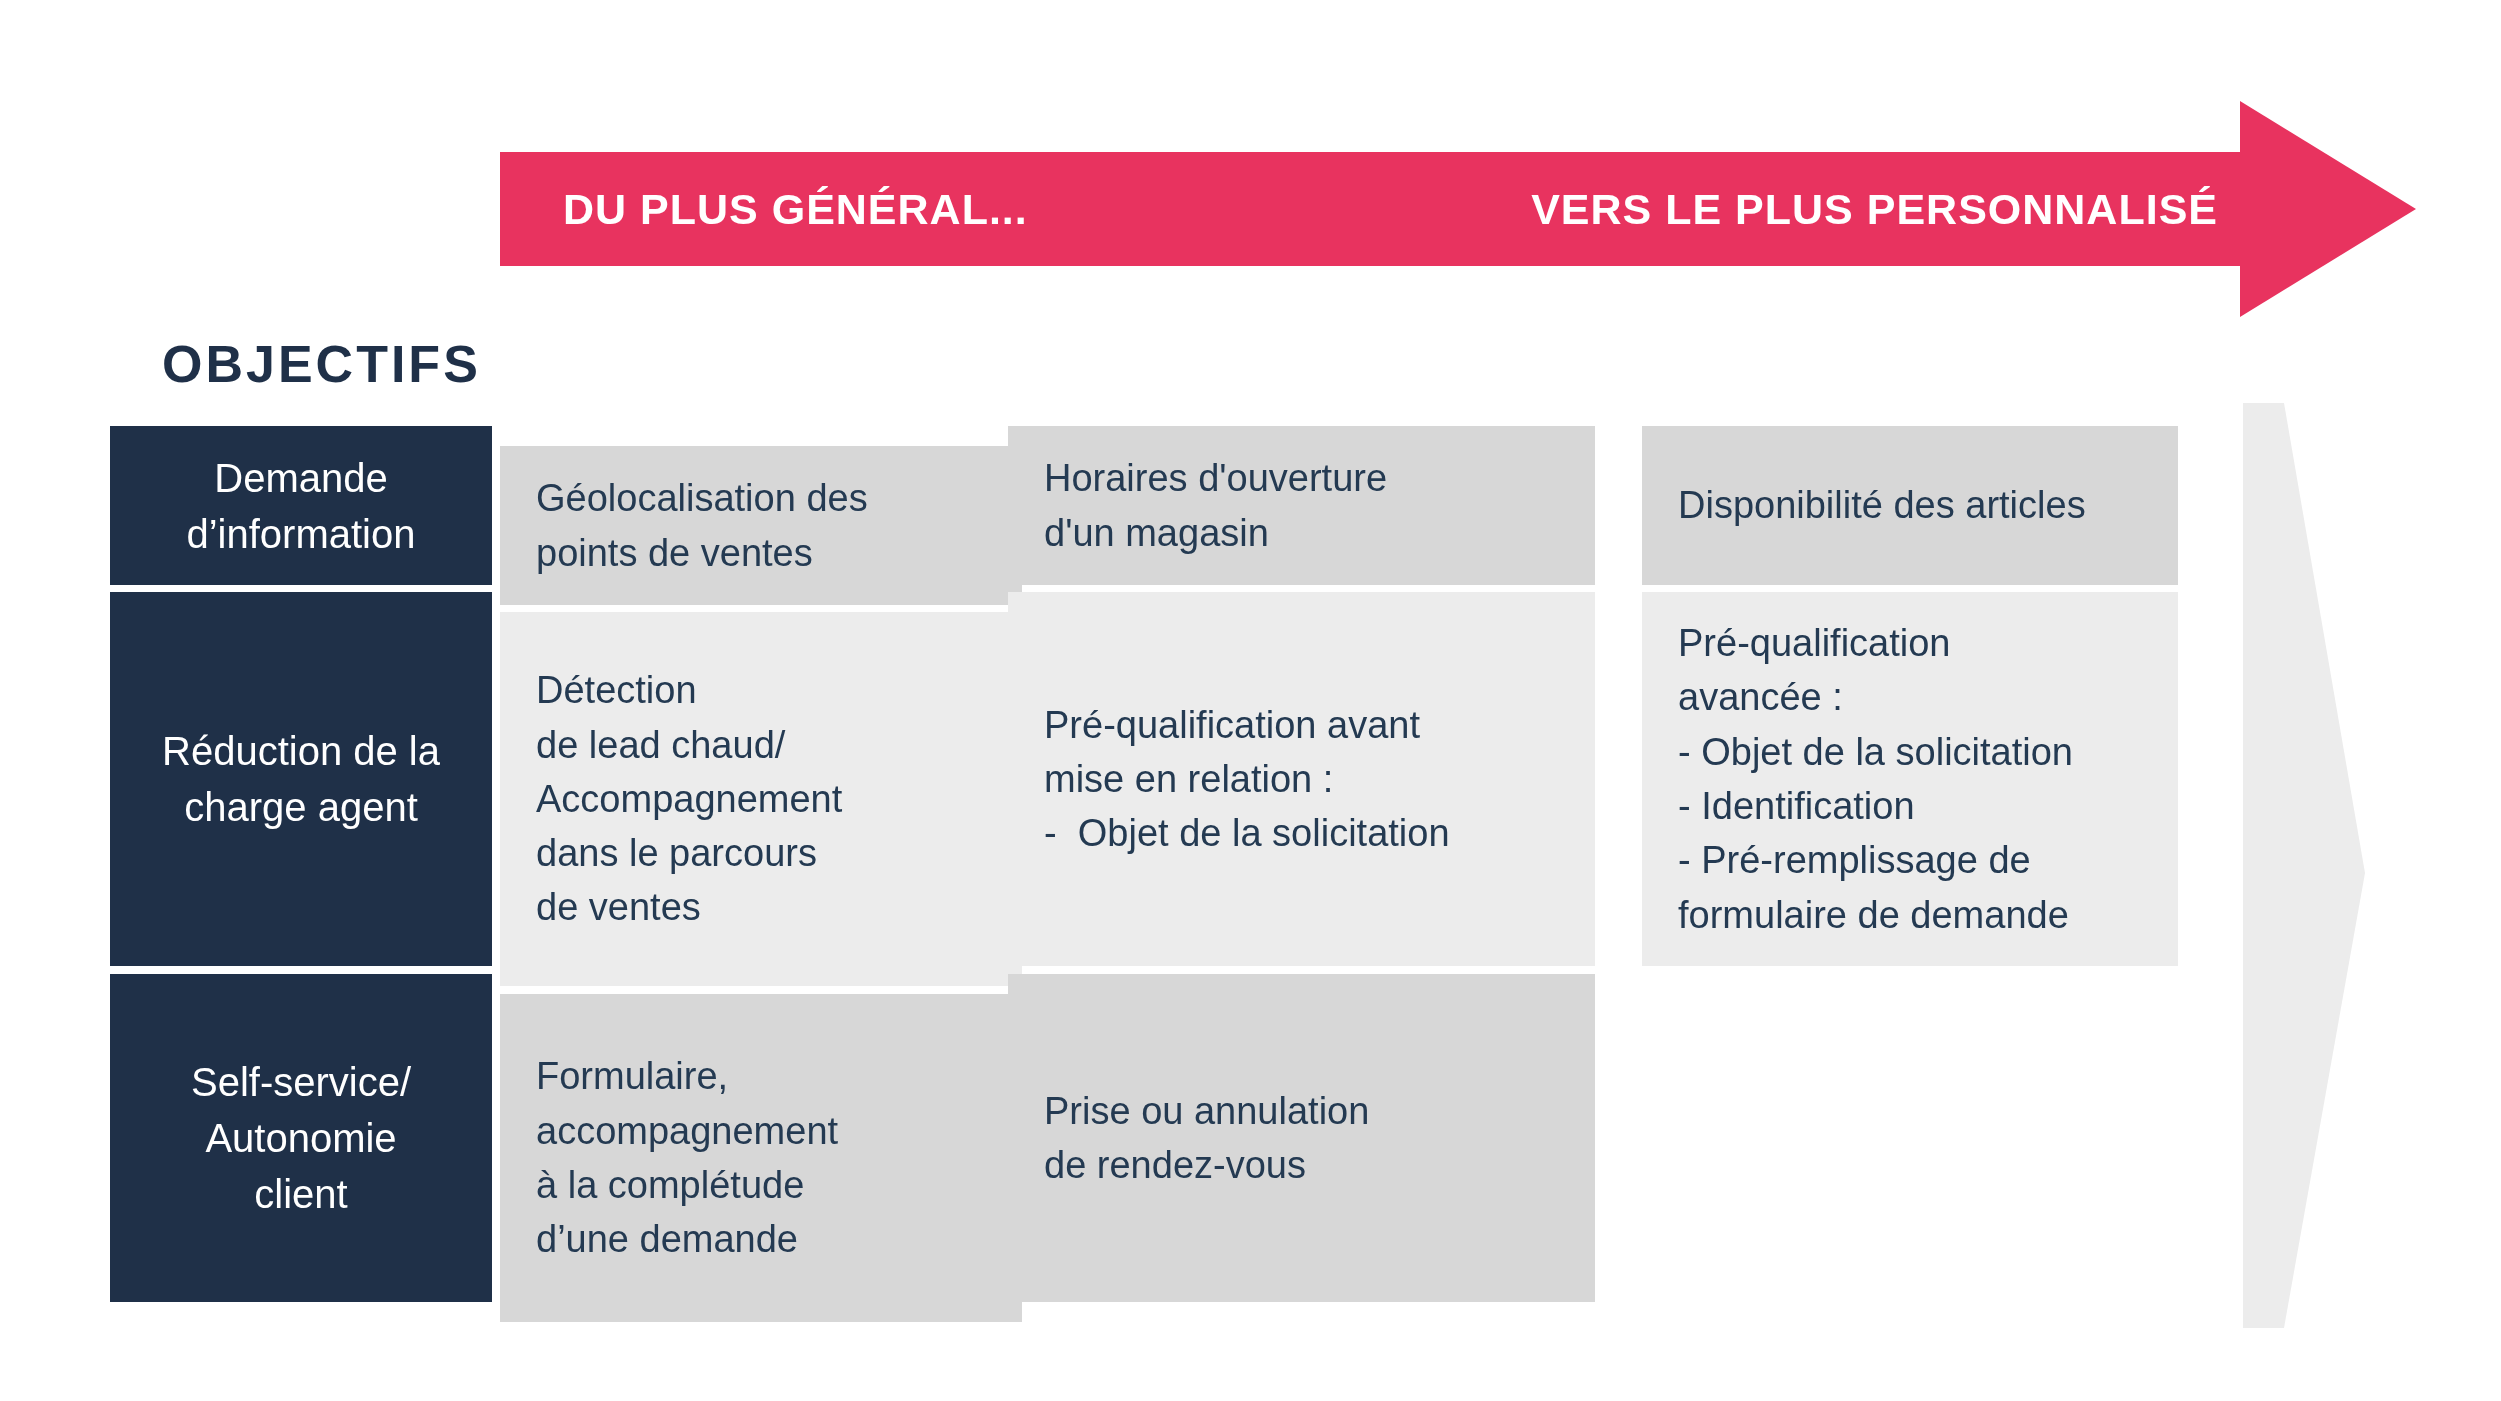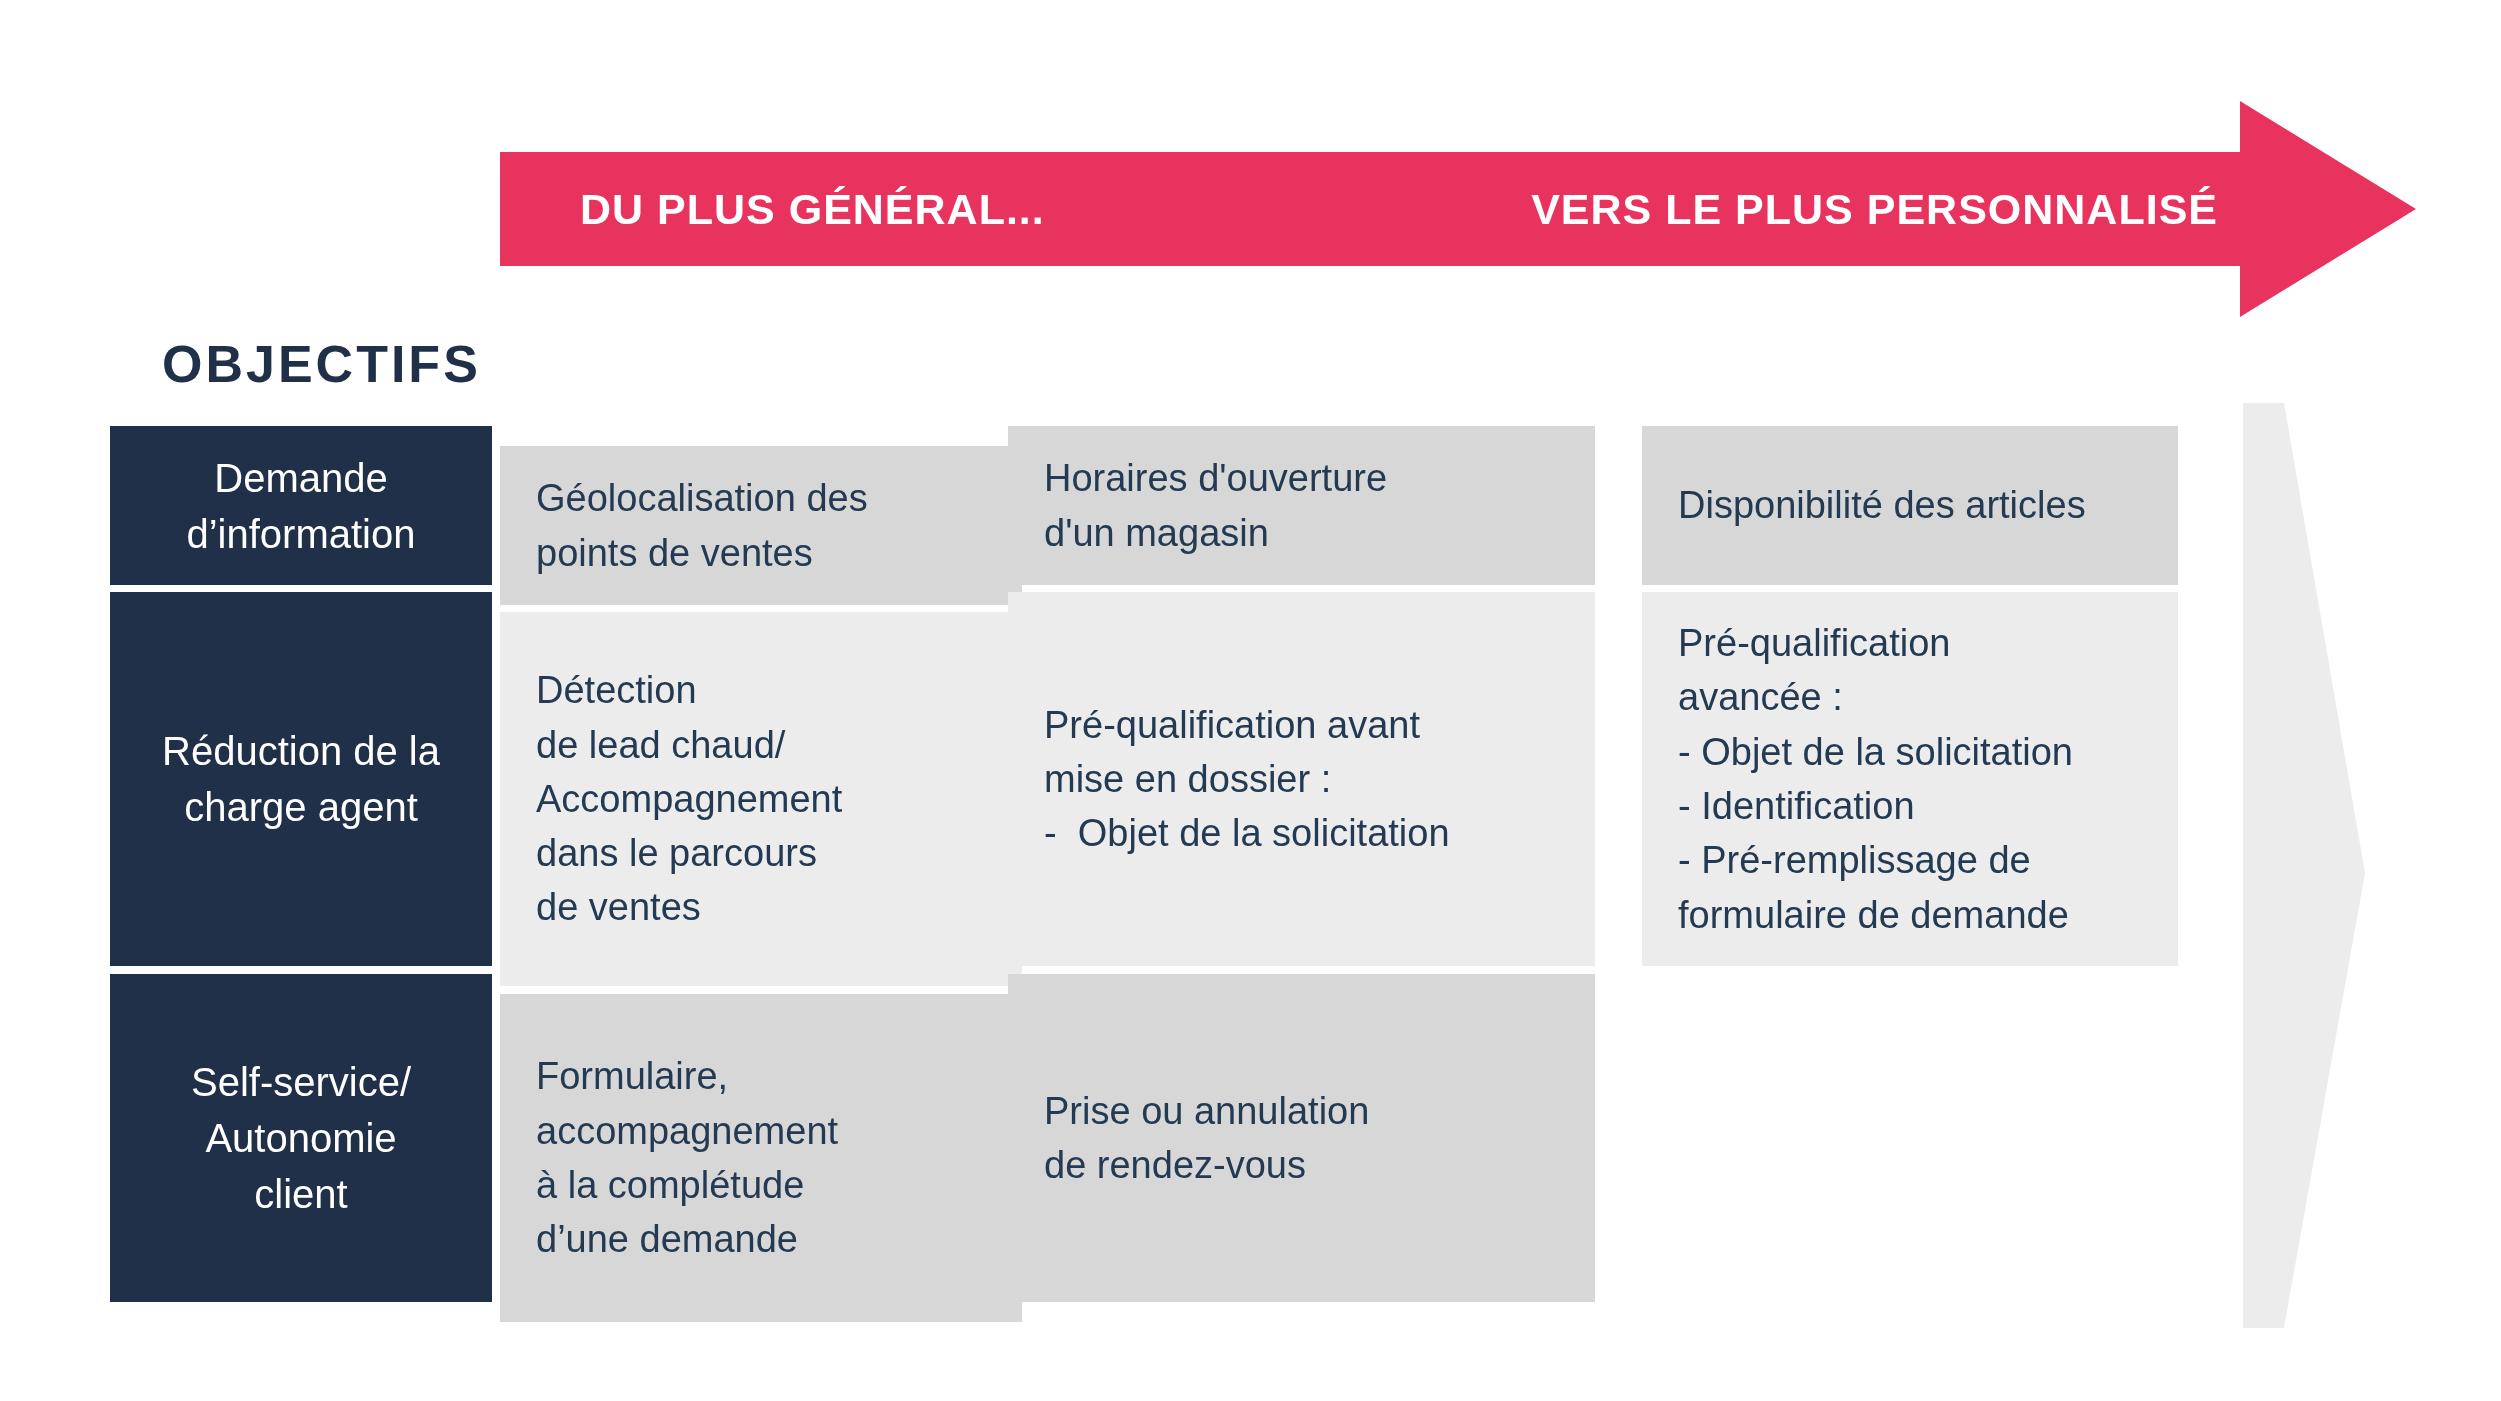--- a/index.html
+++ b/index.html
@@ -17,21 +17,21 @@
     width:2501px;height:1401px;
     background:#ffffff;
     font-family:"Liberation Sans", sans-serif;
     overflow:hidden;
   }
   
   .band{
     position:absolute;left:500px;top:152px;width:1740px;height:114px;
     background:var(--pink);
     display:flex;align-items:center;justify-content:space-between;
-    box-sizing:border-box;padding:0 22px 0 80px;
+    box-sizing:border-box;padding:0 22px 0 63px;
   }
   .band-label{
     color:#ffffff;font-weight:700;font-size:43px;letter-spacing:1px;
     white-space:nowrap;
   }
   .arrow-head{
     position:absolute;left:2240px;top:101px;width:0;height:0;
     border-top:108px solid transparent;
     border-bottom:108px solid transparent;
     border-left:176px solid var(--pink);
@@ -97,21 +97,21 @@
   <div class="cell val shade-a col-3 r1">Disponibilité des articles</div>
 
   <div class="cell obj col-obj r2">Réduction de la
 charge agent</div>
   <div class="cell val shade-b col-1 r2">Détection
 de lead chaud/
 Accompagnement
 dans le parcours
 de ventes</div>
   <div class="cell val shade-b col-2 r2">Pré-qualification avant
-mise en dossier :
+mise en relation :
 -  Objet de la solicitation</div>
   <div class="cell val shade-b col-3 r2">Pré-qualification
 avancée :
 - Objet de la solicitation
 - Identification
 - Pré-remplissage de
 formulaire de demande</div>
 
   <div class="cell obj col-obj r3">Self-service/
 Autonomie

